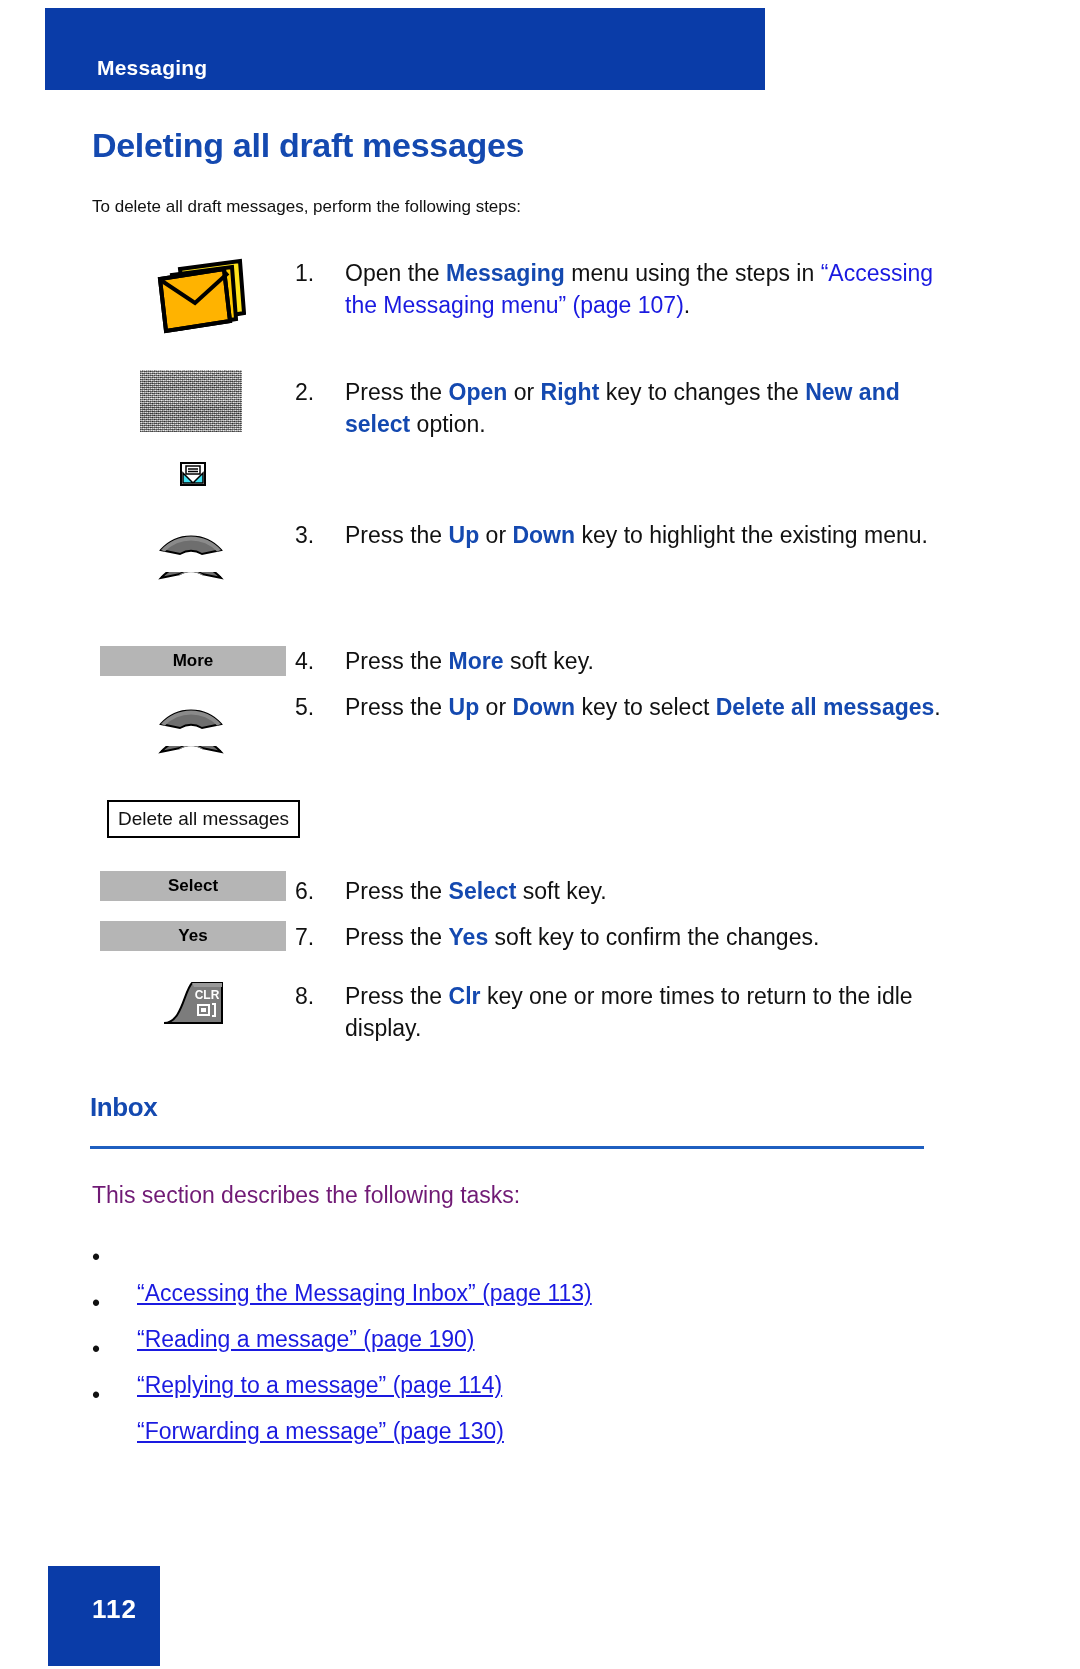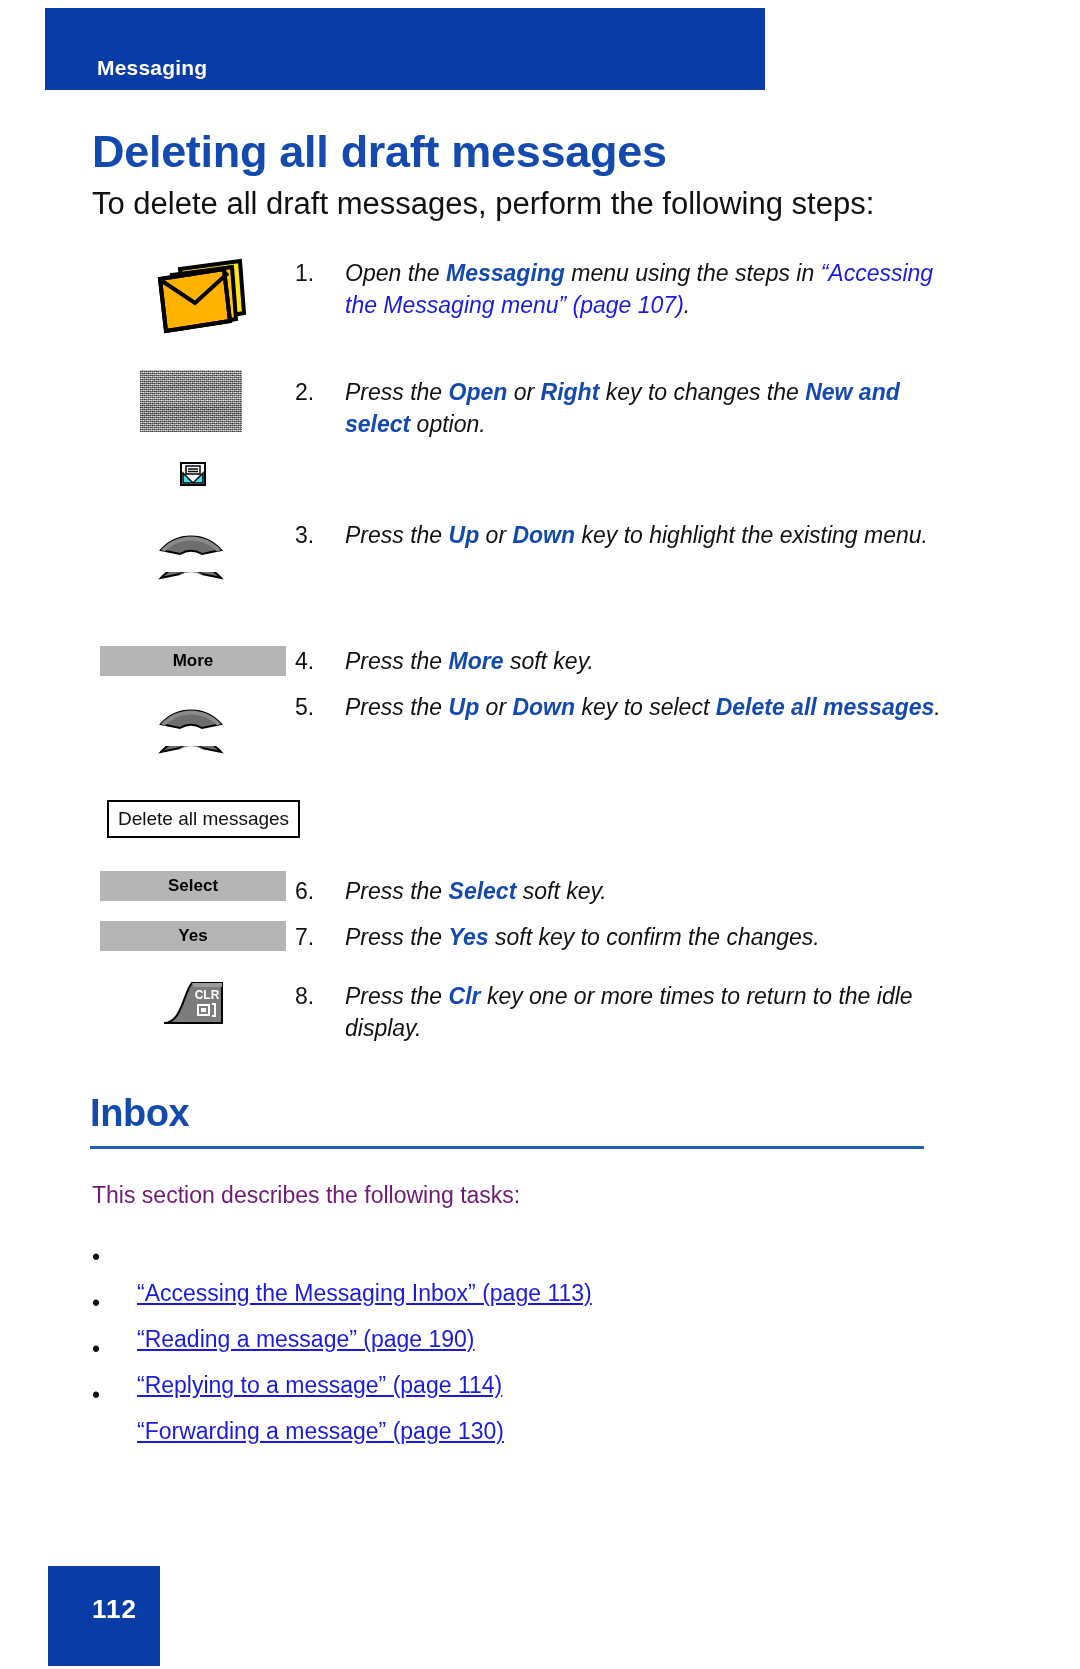--- a/index.html
+++ b/index.html
@@ -15,44 +15,44 @@
     background:#0A3CA8;
   }
   .header-bar .header-title{
     position:absolute;left:52px;bottom:10px;
     color:#ffffff;font-size:21px;font-weight:bold;letter-spacing:.2px;
   }
 
   
   .h1{
     position:absolute;left:92px;top:126px;width:840px;
-    color:#1449B0;font-size:45px;font-weight:bold;letter-spacing:-0.3px;
+    color:#1449B0;font-size:34px;font-weight:bold;letter-spacing:-0.3px;
   }
   .h1-inbox{
     position:absolute;left:90px;top:1092px;width:834px;
-    color:#1449B0;font-size:38px;font-weight:bold;letter-spacing:-0.4px;
+    color:#1449B0;font-size:26px;font-weight:bold;letter-spacing:-0.4px;
   }
   .rule{
     position:absolute;left:90px;top:1146px;width:834px;height:3px;background:#1F5FC0;
   }
 
   
   .intro{
-    position:absolute;left:92px;top:183px;width:850px;
-    font-size:31px;color:#111111;line-height:1.35;
+    position:absolute;left:92px;top:196px;width:850px;
+    font-size:17px;color:#111111;line-height:1.35;
   }
   .sect-intro{
     position:absolute;left:92px;top:1180px;width:850px;
     font-size:23px;color:#701a75;line-height:1.35;
   }
 
   
   .step{position:absolute;font-size:23px;color:#111111;line-height:1.38;}
   .step .num{position:absolute;left:0;top:0;width:44px;text-align:left;}
-  .step .txt{position:absolute;left:50px;top:0;width:600px;font-style:italic;}
+  .step .txt{position:absolute;left:50px;top:0;width:600px;}
   b.kw{color:#1449B0;font-weight:bold;}
   a.lnk{color:#1A1AE0;text-decoration:none;}
 
   
   .bullet{position:absolute;font-size:23px;line-height:1.3;}
   .bullet .dot{position:absolute;left:0;top:0;color:#111;font-size:23px;}
   .bullet .btxt{position:absolute;left:45px;top:0;white-space:nowrap;color:#1A1AE0;margin-top:36px;}
 
   
   .art{position:absolute;}

